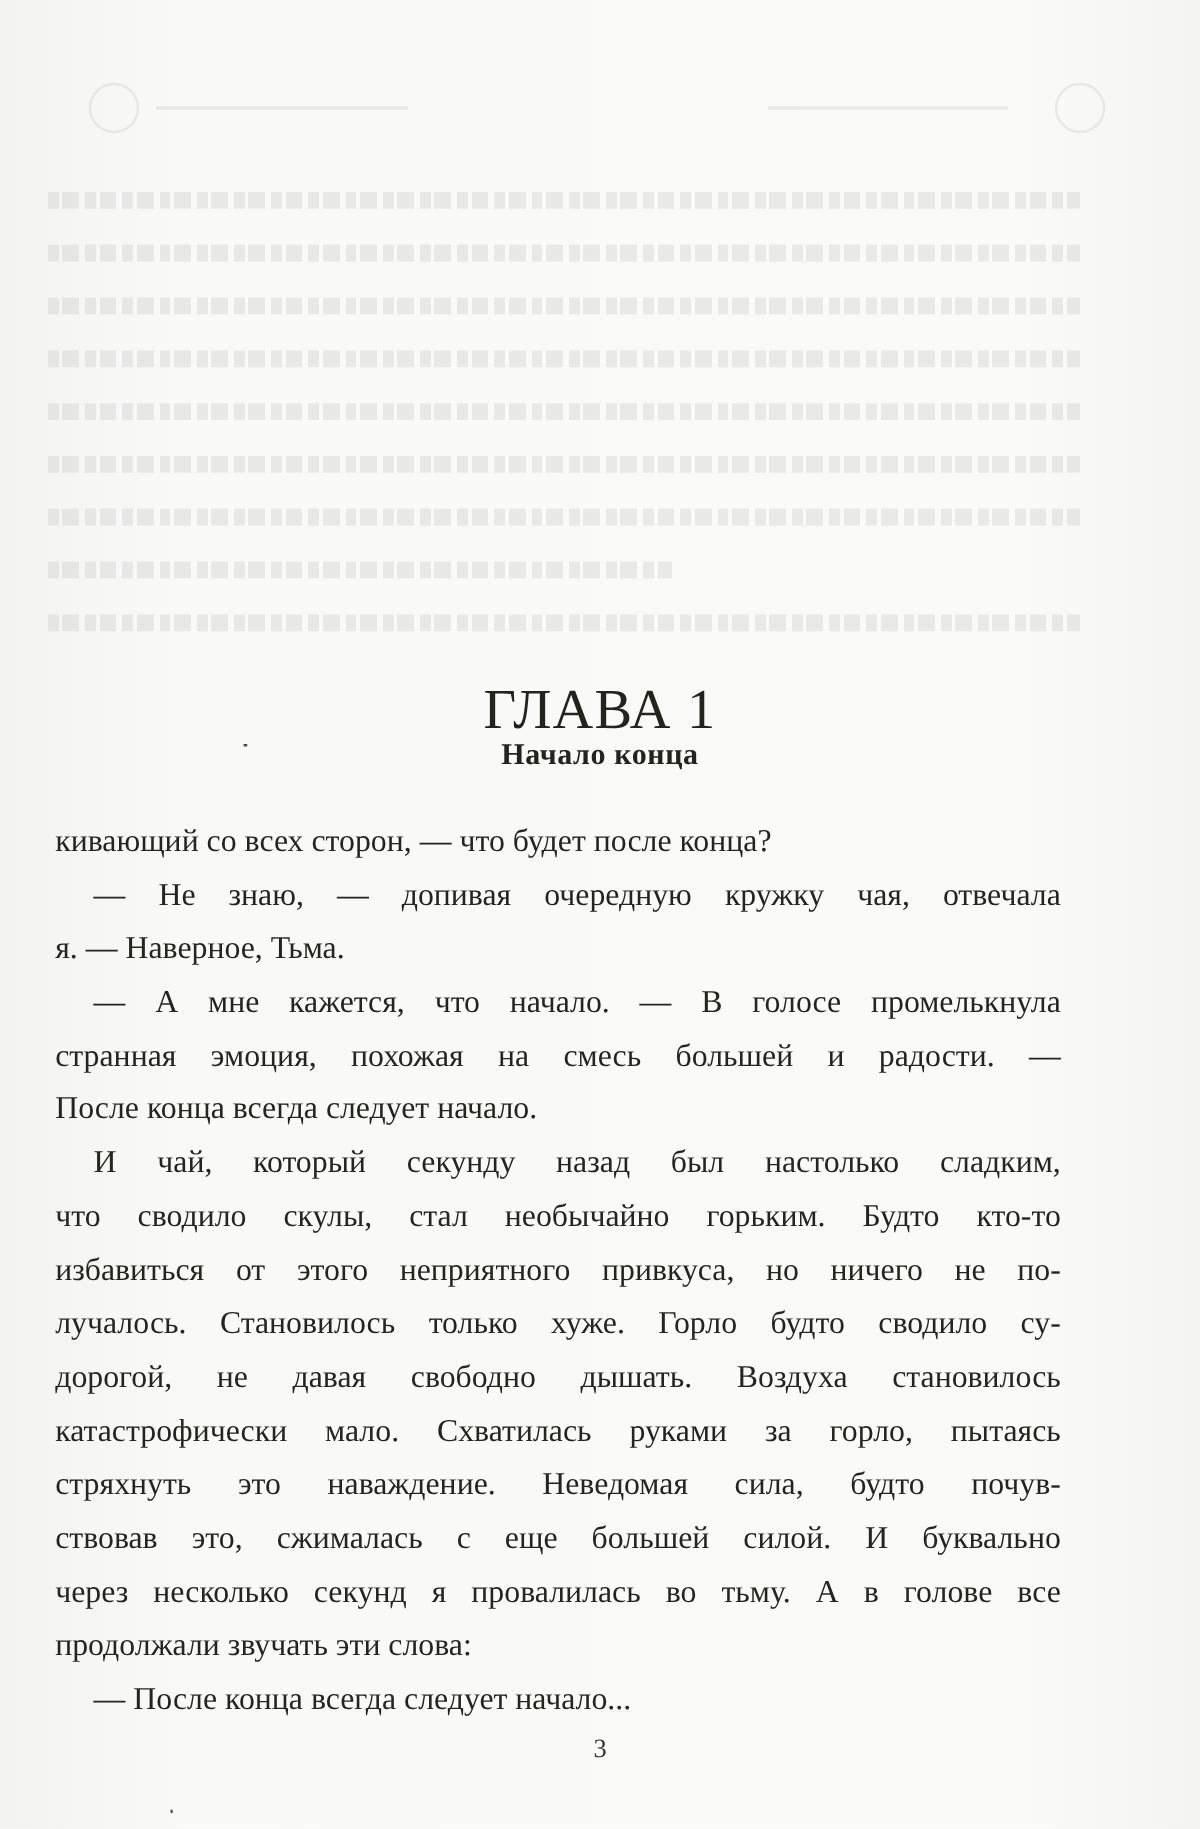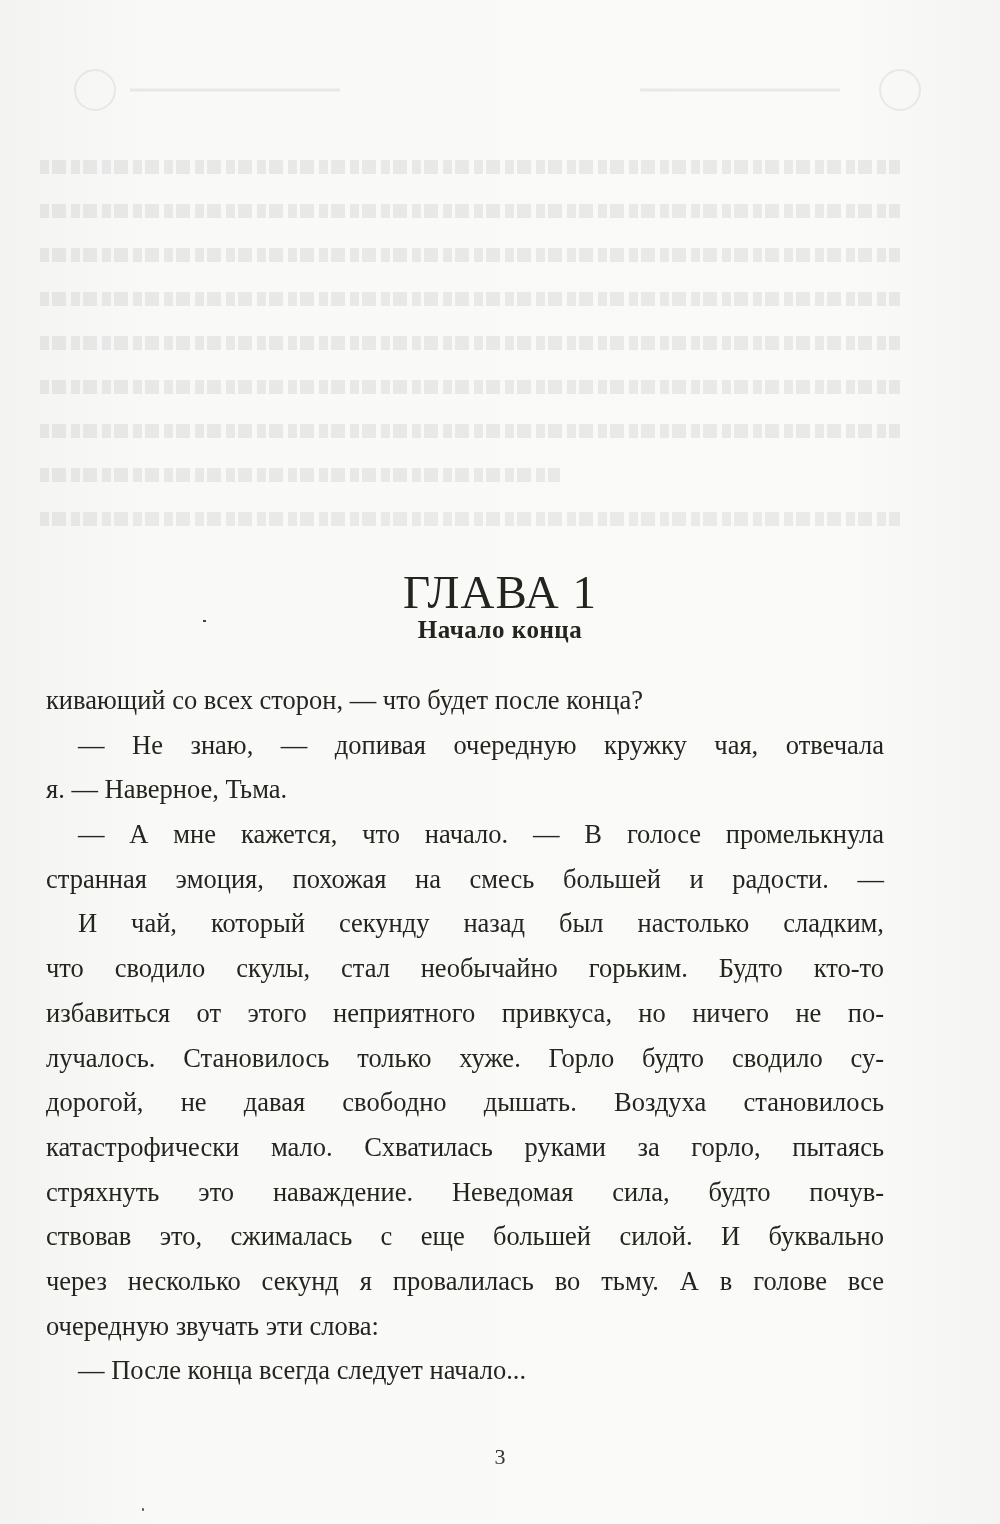--- a/index.html
+++ b/index.html
@@ -140,28 +140,29 @@
   <h1 class="chapter-heading">ГЛАВА 1</h1>
   <h2 class="chapter-subtitle">Начало конца</h2>
   <div class="speck2"></div>
 
   <div class="body-text">
     <span class="ln last">кивающий со всех сторон, — что будет после конца?</span>
     <span class="ln indent">— Не знаю, — допивая очередную кружку чая, отвечала</span>
     <span class="ln last">я. — Наверное, Тьма.</span>
     <span class="ln indent">— А мне кажется, что начало. — В голосе промелькнула</span>
     <span class="ln">странная эмоция, похожая на смесь большей и радости. —</span>
+    <span class="ln last">После конца всегда следует начало.</span>
     <span class="ln indent">И чай, который секунду назад был настолько сладким,</span>
     <span class="ln">что сводило скулы, стал необычайно горьким. Будто кто-то</span>
     <span class="ln">избавиться от этого неприятного привкуса, но ничего не по-</span>
     <span class="ln">лучалось. Становилось только хуже. Горло будто сводило су-</span>
     <span class="ln">дорогой, не давая свободно дышать. Воздуха становилось</span>
     <span class="ln">катастрофически мало. Схватилась руками за горло, пытаясь</span>
     <span class="ln">стряхнуть это наваждение. Неведомая сила, будто почув-</span>
     <span class="ln">ствовав это, сжималась с еще большей силой. И буквально</span>
     <span class="ln">через несколько секунд я провалилась во тьму. А в голове все</span>
-    <span class="ln last">очередную звучать эти слова:</span>
+    <span class="ln last">продолжали звучать эти слова:</span>
     <span class="ln indent last">— После конца всегда следует начало...</span>
   </div>
 
   <div class="page-number">3</div>
   <div class="speck"></div>
 </div>
 
 </body></html>

